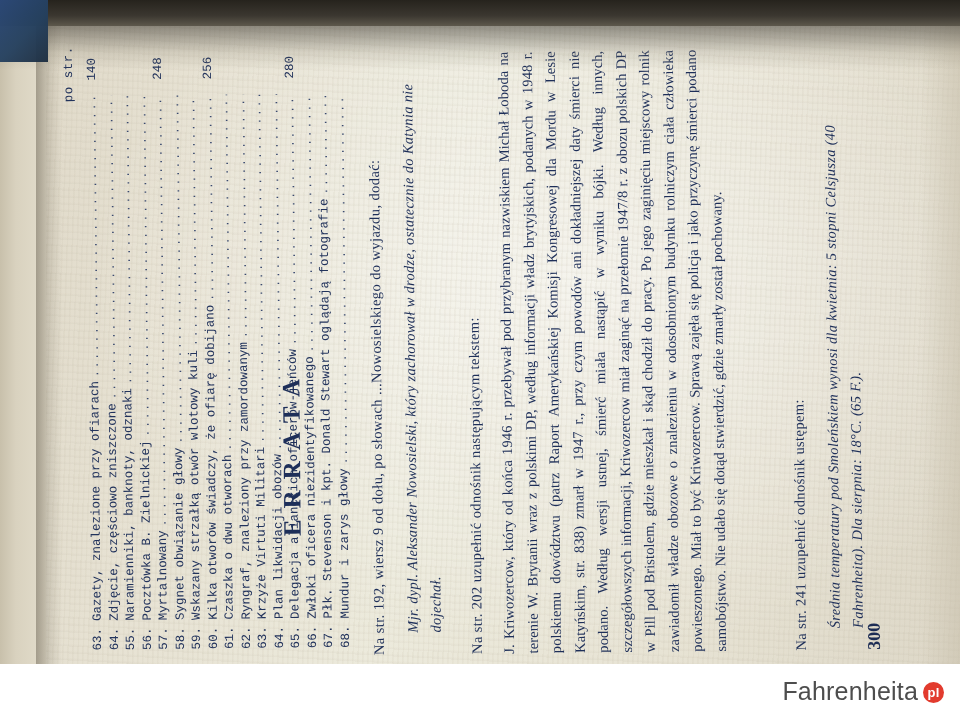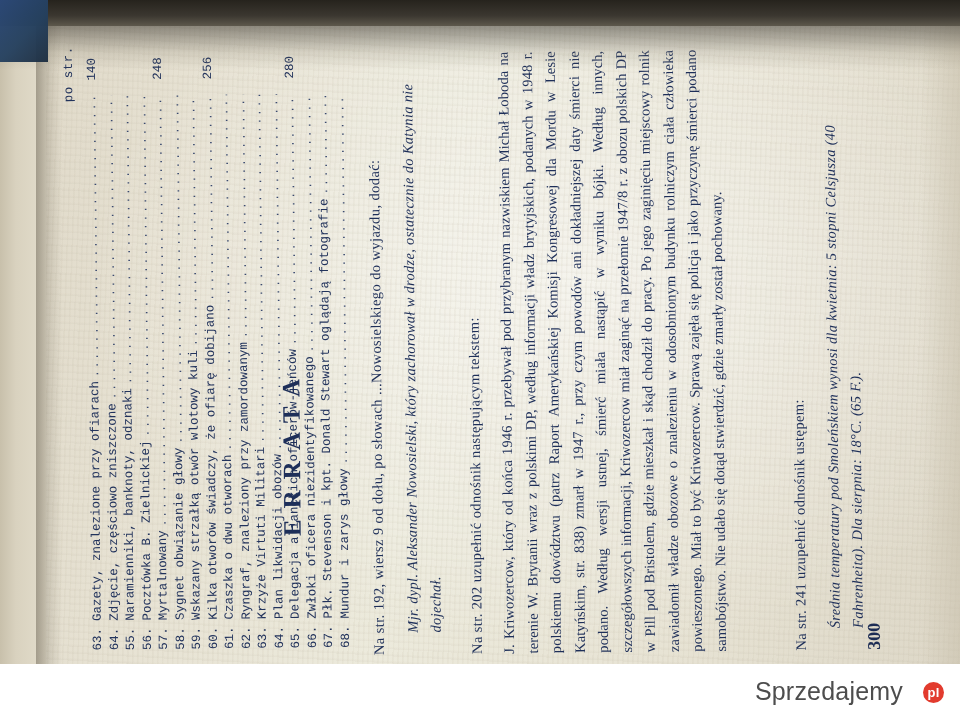--- a/index.html
+++ b/index.html
@@ -165,21 +165,21 @@
   }
   .watermark .dot {
     display: inline-block;
     width: 21px; height: 21px;
     border-radius: 50%;
     background: #e23b2e;
     color: #fff;
     font-size: 13px;
     line-height: 21px;
     text-align: center;
-    margin-left: 20px;
+    margin-left: 5px;
     vertical-align: 3px;
     font-weight: 700;
   }
   .wm-bar {
     position: absolute;
     left: 0; bottom: 0; width: 960px; height: 56px;
     background: #ffffff;
   }
 </style>
 </head>
@@ -313,15 +313,15 @@
   <div class="gutter"></div>
   <div class="gutter-shadow"></div>
   <div class="right-edge"></div>
   <div class="top-shadow"></div>
   <div class="top-edge"></div>
   <div class="corner-blue"></div>
   <div class="bottom-shadow"></div>
 
   <div class="wm-bar"></div>
   <div class="watermark">
-    <span>Sprzedajemy</span><span class="dot">pl</span>
+    <span>Fahrenheita</span><span class="dot">pl</span>
   </div>
 </div>
 
 </body></html>

